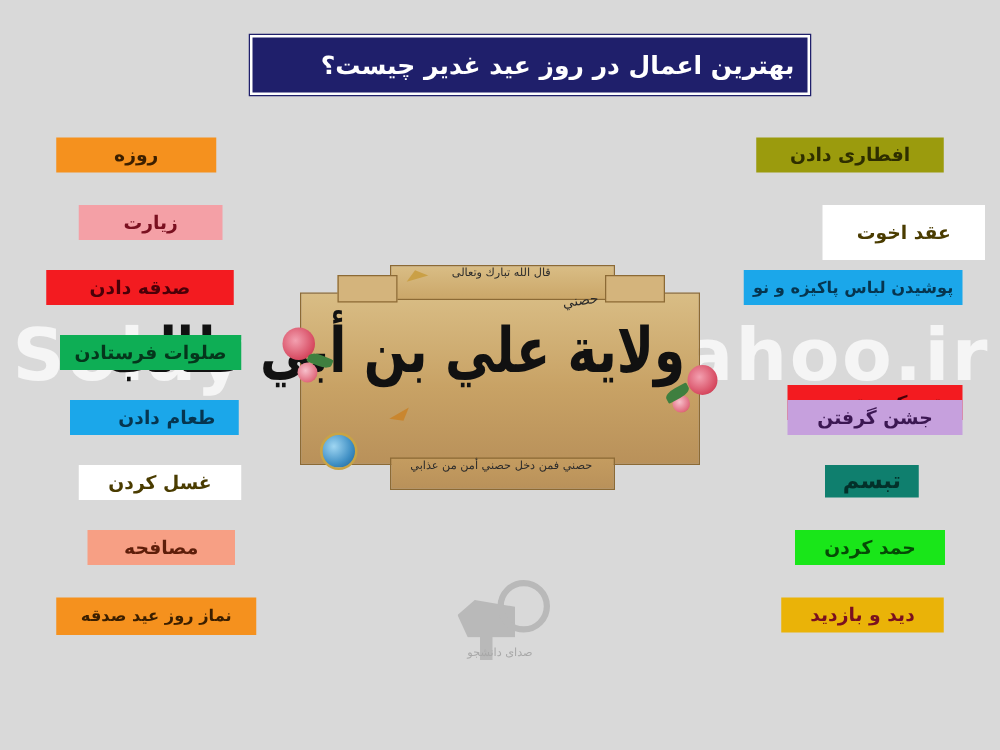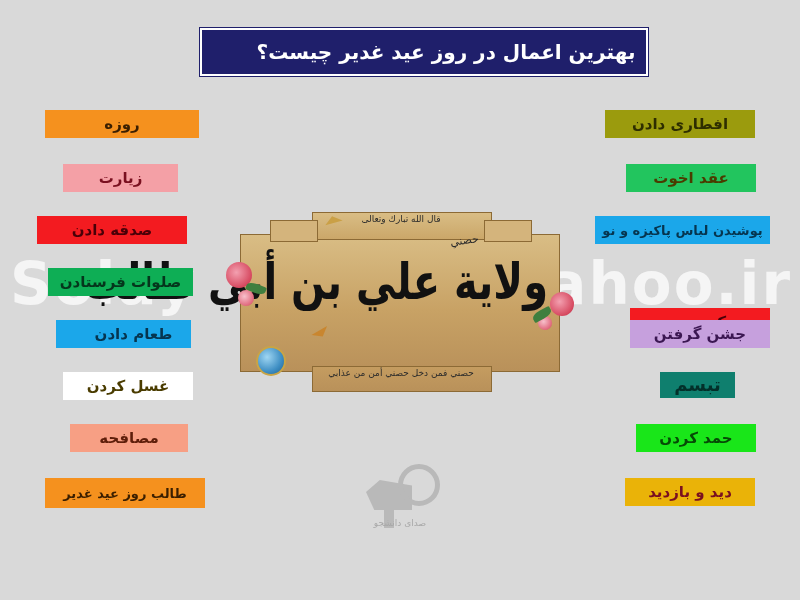--- a/index.html
+++ b/index.html
@@ -262,30 +262,30 @@
       <div class="flower" id="fl-4"></div>
       <div class="leaf" id="lf-1"></div>
       <div class="leaf" id="lf-2"></div>
       <div class="bird" id="bird-1"></div>
       <div class="bird" id="bird-2"></div>
       <div id="lamp"></div>
     </div>
   </div>
 
   <div id="chips-layer">
-      <div class="chip" style="left: 45px; top: 110px; width: 154px; height: 28px; background: rgb(245, 145, 30); color: rgb(59, 31, 0); font-size: 15px;">روزه</div>
+      <div class="chip" style="left: 45px; top: 110px; width: 128px; height: 28px; background: rgb(245, 145, 30); color: rgb(59, 31, 0); font-size: 15px;">روزه</div>
       <div class="chip" style="left: 63px; top: 164px; width: 115px; height: 28px; background: rgb(244, 160, 166); color: rgb(122, 16, 32); font-size: 15px;">زیارت</div>
       <div class="chip" style="left: 37px; top: 216px; width: 150px; height: 28px; background: rgb(243, 27, 32); color: rgb(74, 0, 8); font-size: 15px;">صدقه دادن</div>
       <div class="chip" style="left: 48px; top: 268px; width: 145px; height: 28px; background: rgb(14, 174, 85); color: rgb(5, 54, 28); font-size: 15px;">صلوات فرستادن</div>
       <div class="chip" style="left: 56px; top: 320px; width: 135px; height: 28px; background: rgb(27, 167, 234); color: rgb(6, 53, 79); font-size: 15px; padding-left: 20px;">طعام دادن</div>
       <div class="chip" style="left: 63px; top: 372px; width: 130px; height: 28px; background: #ffffff; color: rgb(74, 60, 0); font-size: 15px;">غسل کردن</div>
       <div class="chip" style="left: 70px; top: 424px; width: 118px; height: 28px; background: rgb(247, 159, 132); color: rgb(94, 30, 10); font-size: 15px;">مصافحه</div>
-      <div class="chip" style="left: 45px; top: 478px; width: 160px; height: 30px; background: rgb(245, 145, 30); color: rgb(59, 31, 0); font-size: 13px;">طالب روز عید غدیر</div>
+      <div class="chip" style="left: 45px; top: 478px; width: 160px; height: 30px; background: rgb(245, 145, 30); color: rgb(59, 31, 0); font-size: 13px;">نماز روز عید صدقه</div>
       <div class="chip" style="left: 605px; top: 110px; width: 150px; height: 28px; background: rgb(155, 155, 13); color: rgb(46, 46, 0); font-size: 15px;">افطاری دادن</div>
-      <div class="chip" style="left: 626px; top: 164px; width: 130px; height: 28px; background: #22c55e; color: rgb(74, 60, 0); font-size: 15px;">عقد اخوت</div>
+      <div class="chip" style="left: 658px; top: 164px; width: 130px; height: 44px; background: #ffffff; color: rgb(74, 60, 0); font-size: 15px;">عقد اخوت</div>
       <div class="chip" style="left: 595px; top: 216px; width: 175px; height: 28px; background: rgb(27, 167, 234); color: rgb(6, 53, 79); font-size: 13px;">پوشیدن لباس پاکیزه و نو</div>
       <div class="chip" style="left: 630px; top: 268px; width: 140px; height: 28px; background: rgb(243, 27, 32); color: rgb(74, 0, 8); font-size: 15px; margin-top: 40px;">تبریک و تهنیت</div>
       <div class="chip" style="left: 630px; top: 320px; width: 140px; height: 28px; background: rgb(198, 160, 221); color: rgb(59, 23, 82); font-size: 15px;">جشن گرفتن</div>
       <div class="chip" style="left: 660px; top: 372px; width: 75px; height: 26px; background: rgb(15, 127, 110); color: rgb(3, 48, 42); font-size: 18px;">تبسم</div>
       <div class="chip" style="left: 636px; top: 424px; width: 120px; height: 28px; background: rgb(25, 230, 25); color: rgb(6, 74, 6); font-size: 15px;">حمد کردن</div>
       <div class="chip" style="left: 625px; top: 478px; width: 130px; height: 28px; background: #eab308; color: rgb(122, 16, 32); font-size: 15px;">دید و بازدید</div>
     </div>
 
   <div id="logo">
     <div class="logo-shape" id="logo-body"></div>

